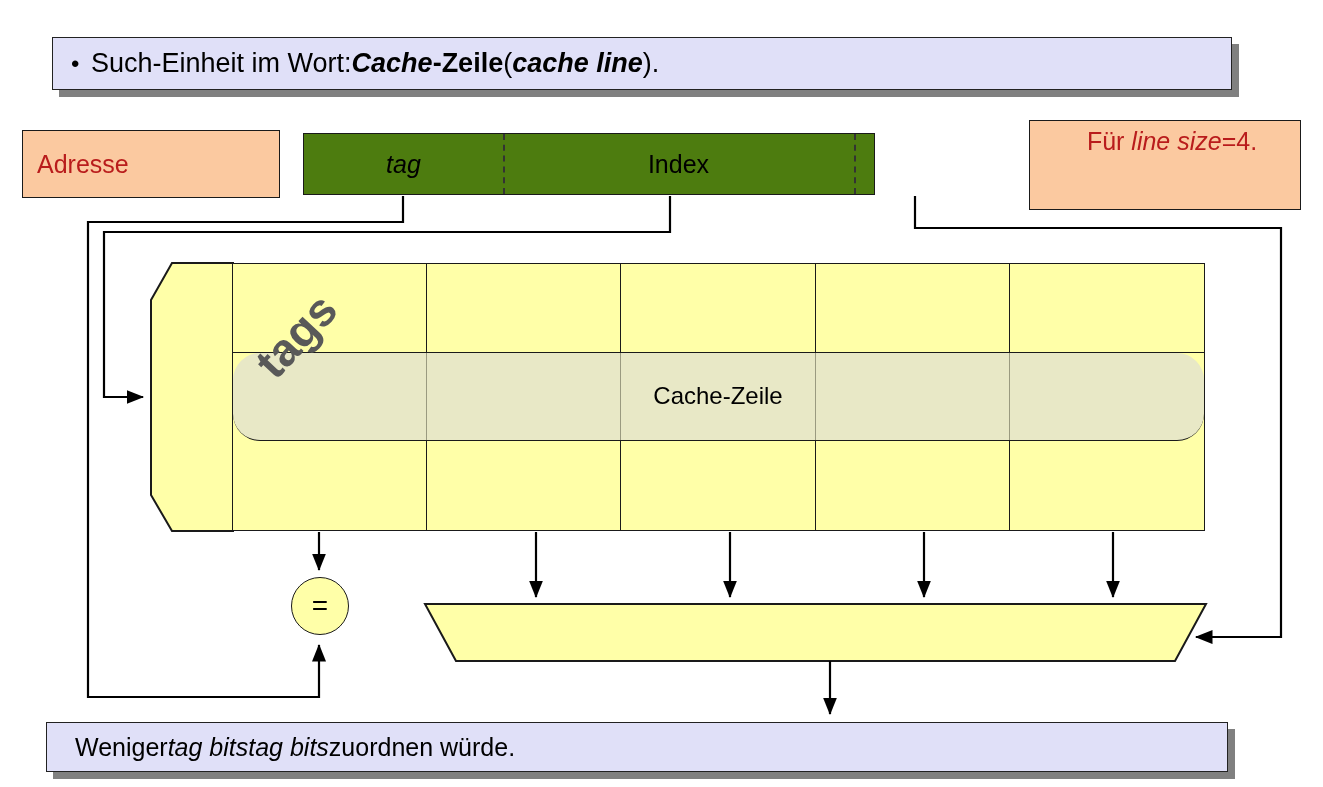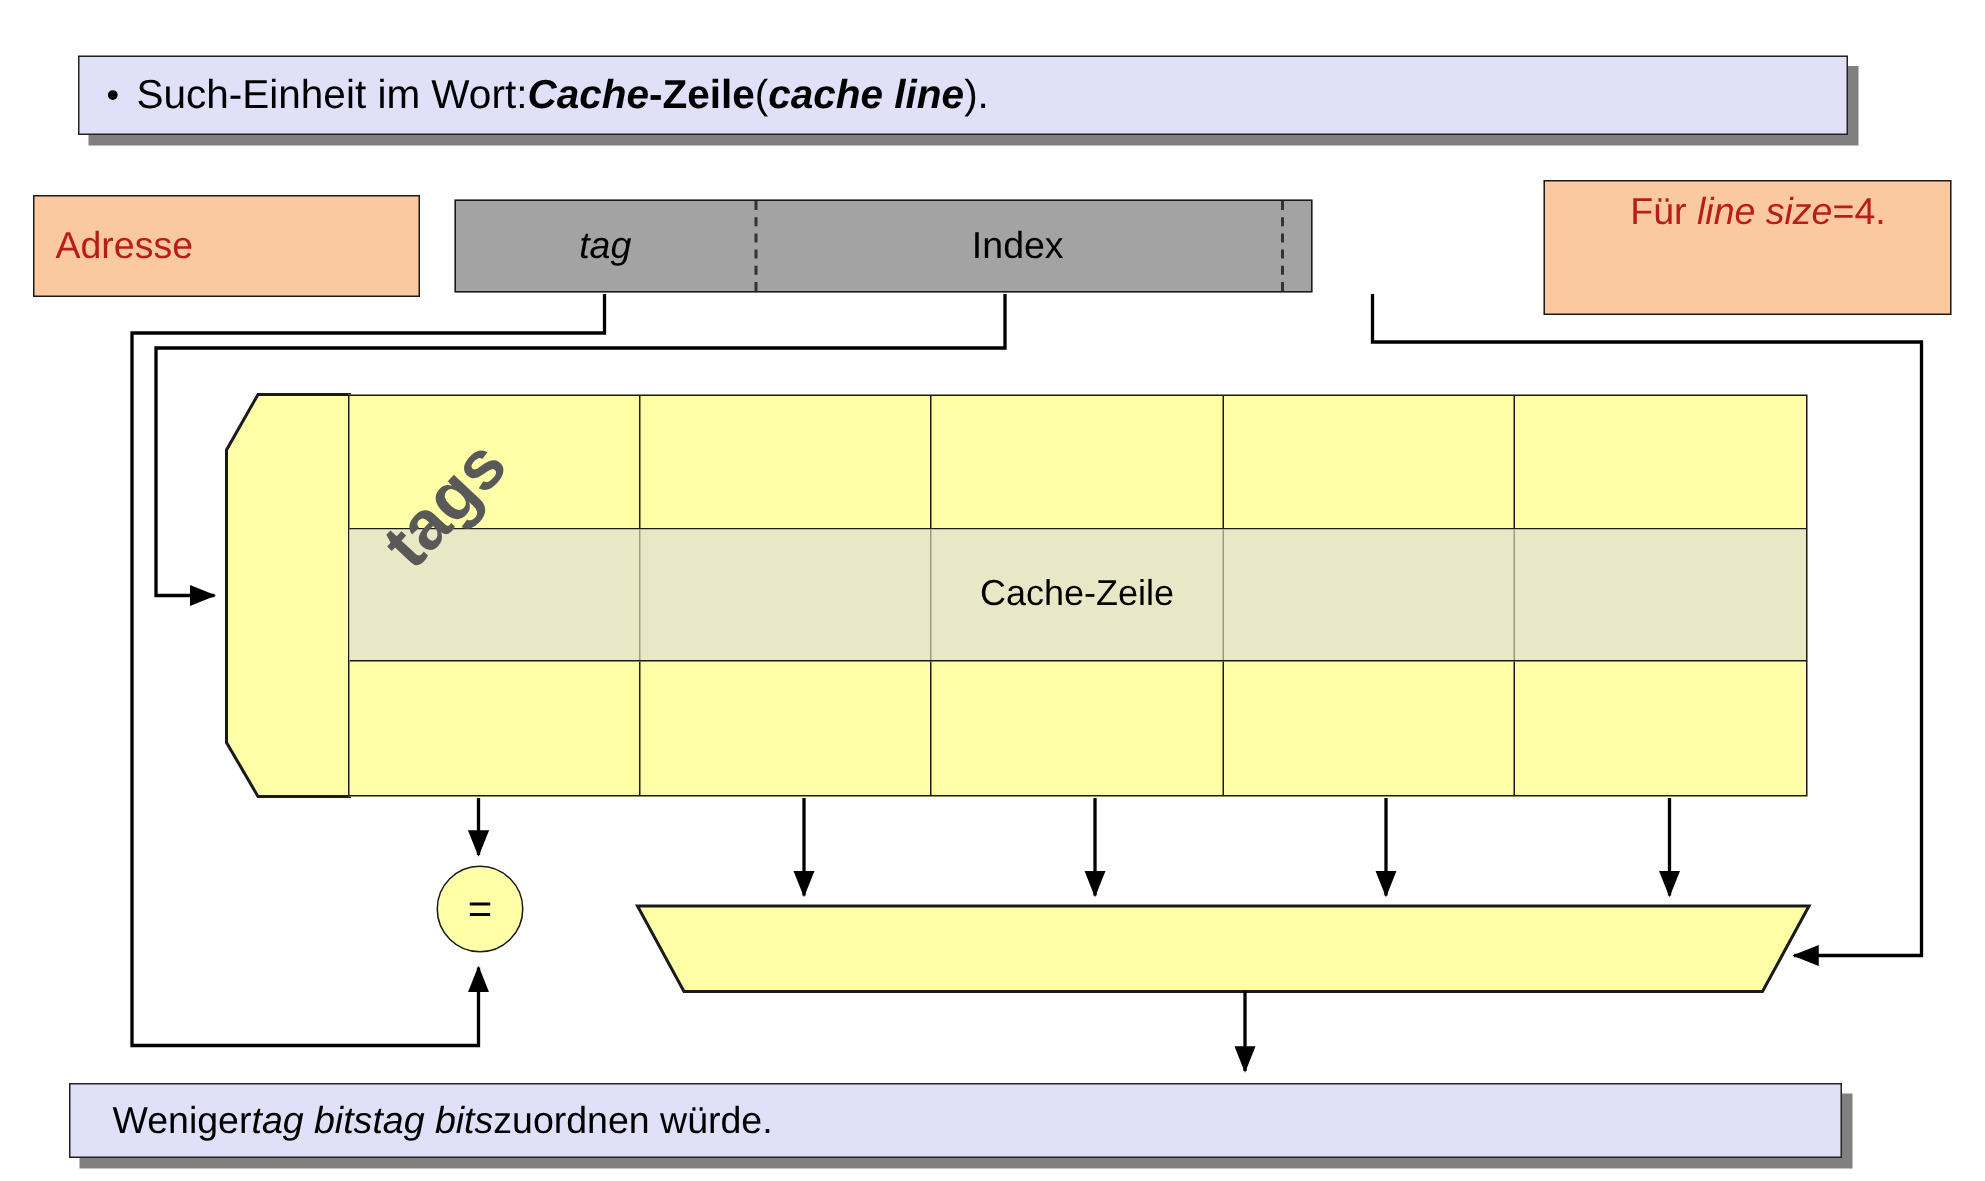--- a/index.html
+++ b/index.html
@@ -71,21 +71,21 @@
     flex-direction: row;
     justify-content: center;
     line-height: 1.15;
   }
 
   
   #address-field {
     position: absolute;
     left: 303px; top: 133px;
     width: 572px; height: 62px;
-    background: #a3a3a3;
+    background: #4d7c0f;
     border: 1px solid #1a1a1a;
   }
   .addr-seg {
     position: absolute;
     top: 0; bottom: 0;
     display: flex;
     align-items: center;
     justify-content: center;
     font-size: 25px;
     color: #000000;
@@ -104,21 +104,21 @@
     width: 973px; height: 268px;
     border: 1px solid #1a1a1a;
     display: grid;
     grid-template-rows: 1fr 1fr 1fr;
     background: #ffffa8;
   }
   .grid-row {
     display: grid;
     grid-template-columns: repeat(5, 1fr);
   }
-  .grid-row.highlight { background: #e8e8c6; }
+  .grid-row.highlight { background: #e8e8c6; border-radius: 27px; }
   .grid-cell {
     border-right: 1px solid #1a1a1a;
     display: flex;
     align-items: center;
     justify-content: center;
     font-size: 24px;
     color: #000000;
   }
   .grid-cell:last-child { border-right: none; }
   .grid-row.highlight .grid-cell { border-right-color: #9a9a80; }

